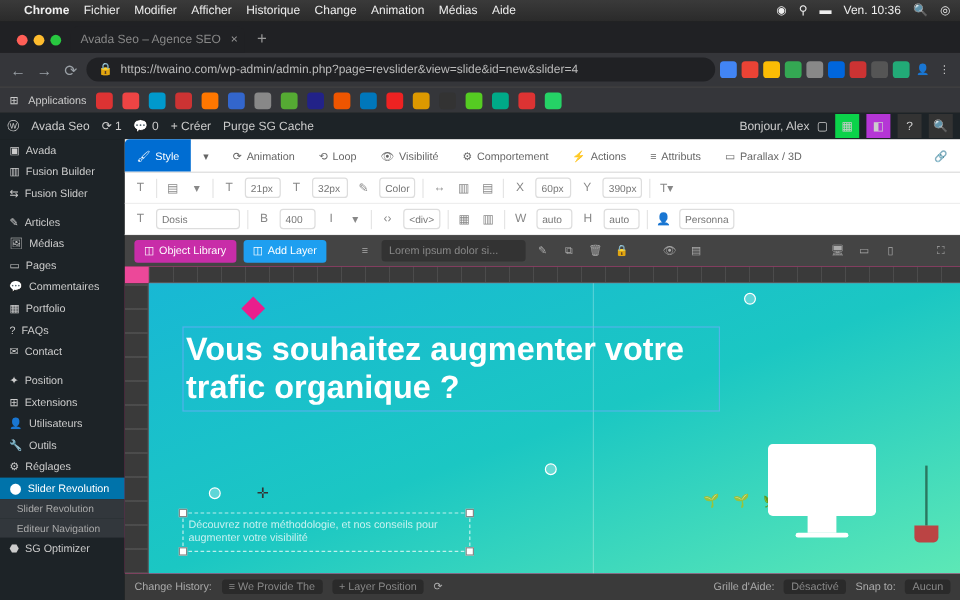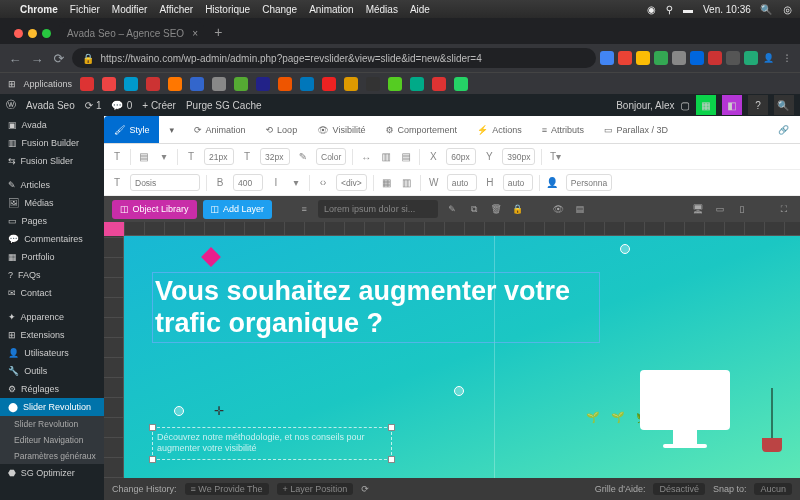--- a/index.html
+++ b/index.html
@@ -234,42 +234,41 @@
         <span>?</span>
         <span>FAQs</span>
       </div>
     <div class="item">
         <span>✉</span>
         <span>Contact</span>
       </div>
     <div style="height:6px"></div>
     <div class="item">
         <span>✦</span>
-        <span>Apparence</span>
+        <span>Position</span>
       </div>
     <div class="item">
         <span>⊞</span>
         <span>Extensions</span>
       </div>
     <div class="item">
         <span>👤</span>
         <span>Utilisateurs</span>
       </div>
     <div class="item">
         <span>🔧</span>
         <span>Outils</span>
       </div>
     <div class="item">
         <span>⚙</span>
         <span>Réglages</span>
       </div>
     <div class="item active">⬤ <span>Slider Revolution</span></div>
     <div class="sub">Slider Revolution</div>
     <div class="sub">Editeur Navigation</div>
-    <div class="sub">Paramètres généraux</div>
     <div class="item">⬣ <span>SG Optimizer</span></div>
   </div>
 
   <div class="editor">
 
     <div class="ed-tabs">
       <div class="ed-tab active first">
           <span>🖌</span>
           <span>Style</span>
         </div>

